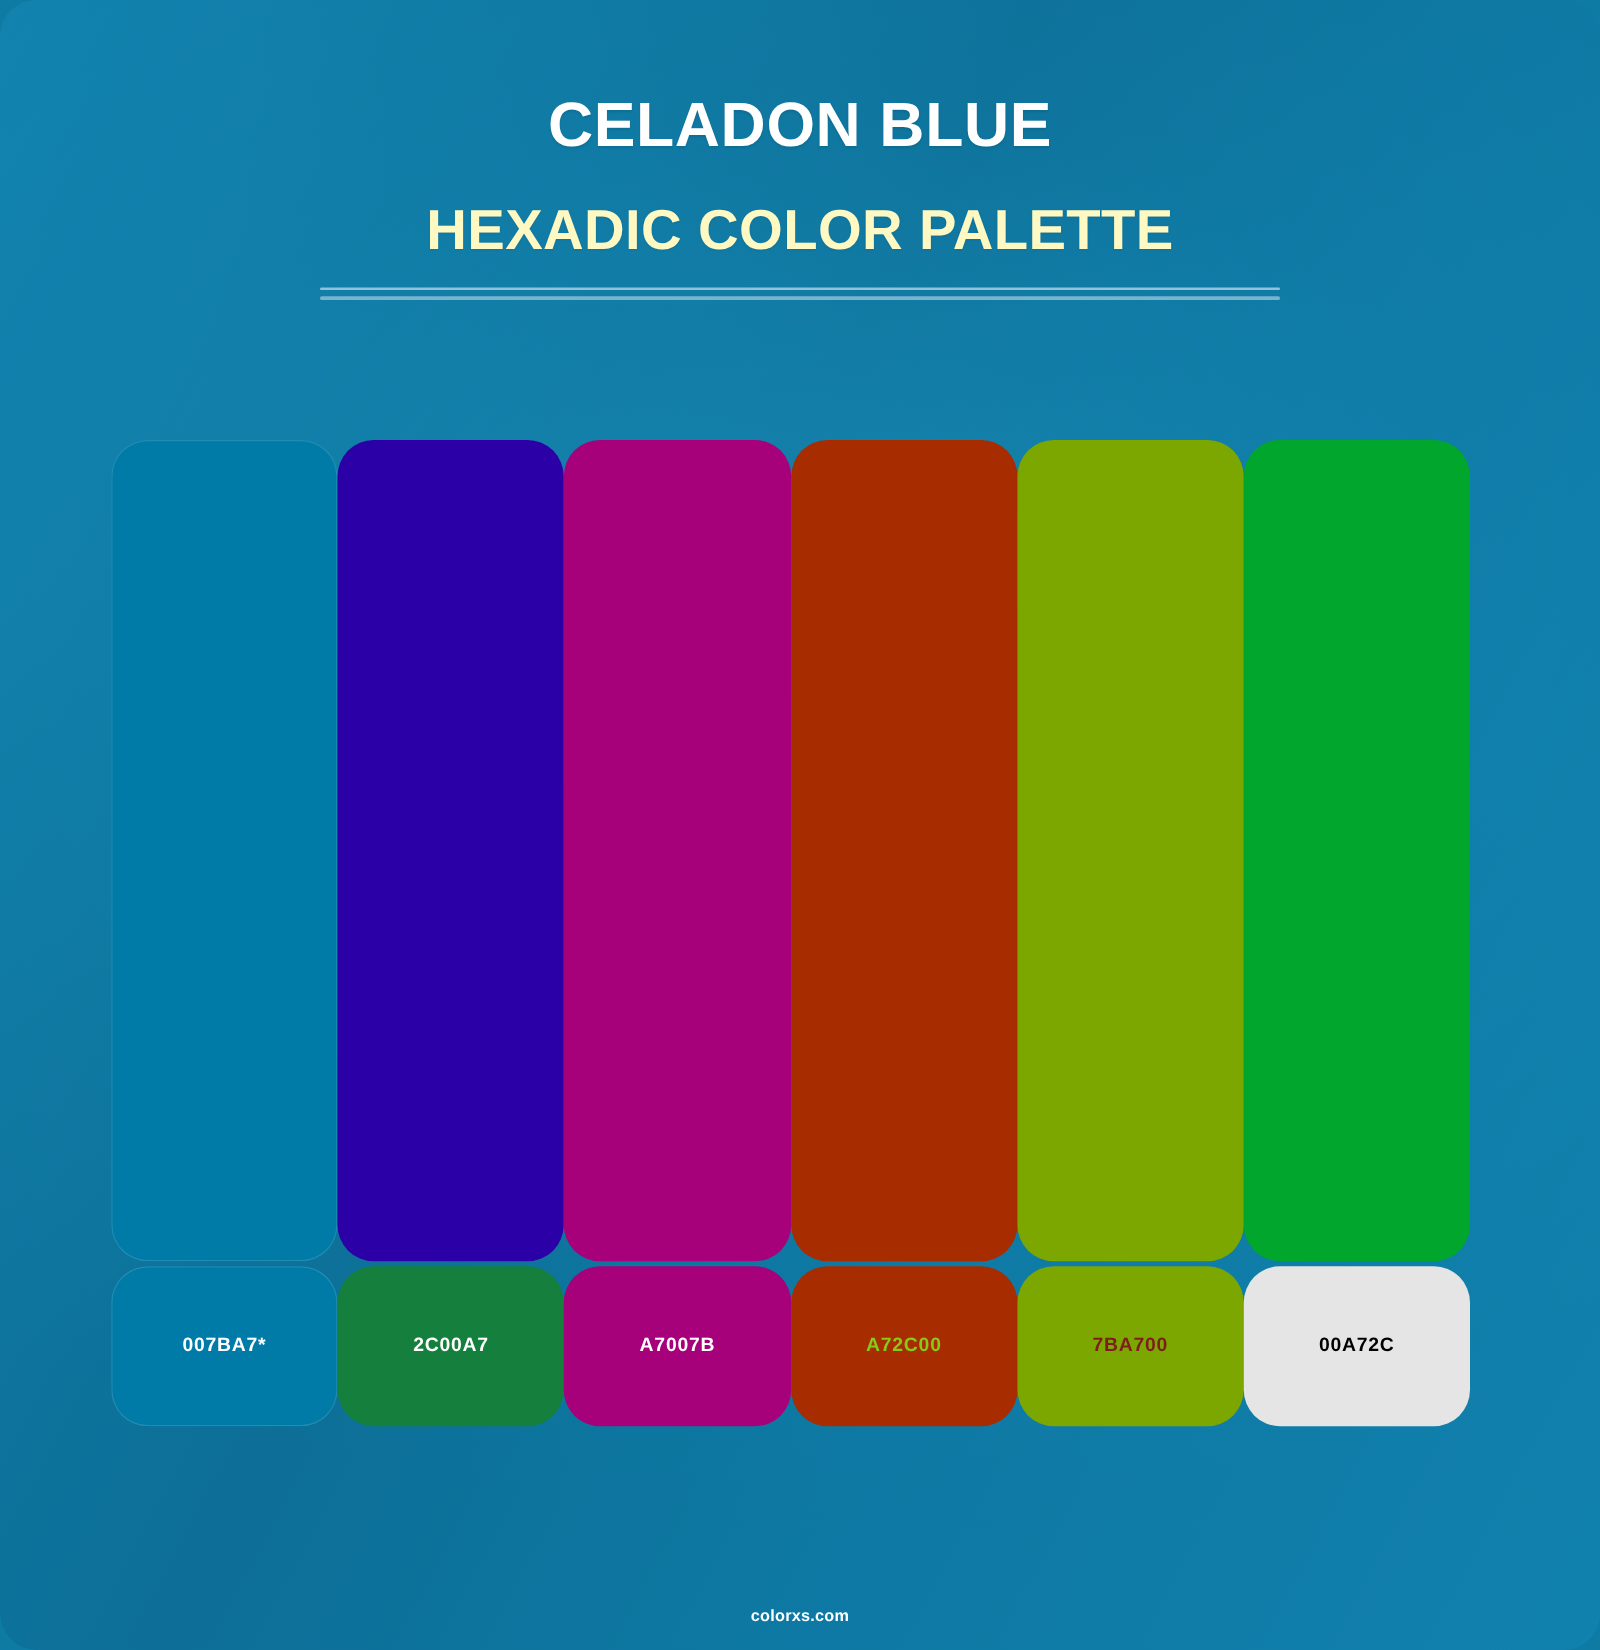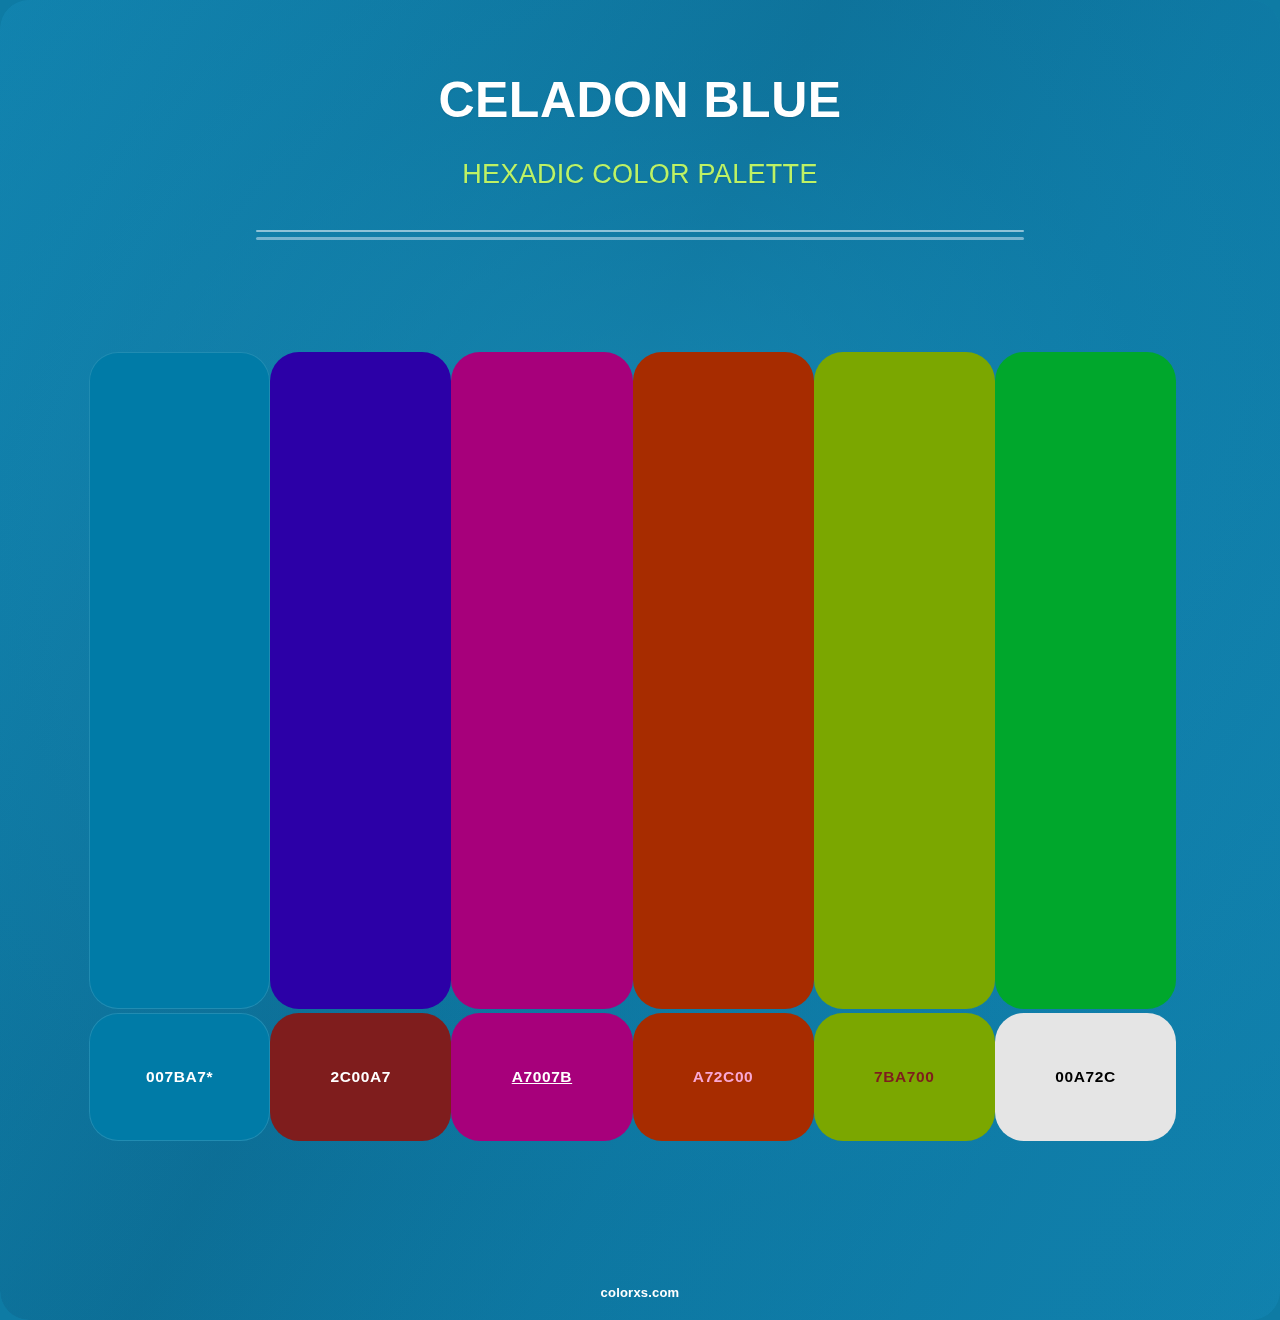--- a/index.html
+++ b/index.html
@@ -60,24 +60,24 @@
     font-size: 50px;
     font-weight: bold;
     letter-spacing: 0.5px;
     color: #FFFFFF;
     line-height: 1.05;
     text-shadow: 0 1px 2px rgba(0,0,0,0.10);
   }
 
   #page-subtitle {
     margin-top: 33px;
-    font-size: 27px;
-    font-weight: normal;
+    font-size: 45px;
+    font-weight: bold;
     letter-spacing: 0.3px;
-    color: #bef264;
+    color: #fef9c3;
     line-height: 1.05;
     text-shadow: 0 1px 2px rgba(0,0,0,0.08);
   }
 
   
   #title-divider {
     position: absolute;
     left: 256px;
     top: 230px;
     width: 768px;
@@ -178,36 +178,36 @@
       <div class="swatch-col outlined">
         <div class="swatch-block" style="background: rgb(0, 123, 167);"></div>
         <div class="swatch-gap"></div>
         <div class="swatch-label-block" style="background: rgb(0, 123, 167);">
           <span class="swatch-label" style="color: rgb(255, 255, 255);">007BA7*</span>
         </div>
       </div>
       <div class="swatch-col">
         <div class="swatch-block" style="background: rgb(44, 0, 167);"></div>
         <div class="swatch-gap"></div>
-        <div class="swatch-label-block" style="background: #7f1d1d;">
+        <div class="swatch-label-block" style="background: #15803d;">
           <span class="swatch-label" style="color: rgb(255, 255, 255);">2C00A7</span>
         </div>
       </div>
       <div class="swatch-col">
         <div class="swatch-block" style="background: rgb(167, 0, 123);"></div>
         <div class="swatch-gap"></div>
         <div class="swatch-label-block" style="background: rgb(167, 0, 123);">
-          <span class="swatch-label" style="color: rgb(255, 255, 255); text-decoration: underline;">A7007B</span>
+          <span class="swatch-label" style="color: rgb(255, 255, 255);">A7007B</span>
         </div>
       </div>
       <div class="swatch-col">
         <div class="swatch-block" style="background: rgb(167, 44, 0);"></div>
         <div class="swatch-gap"></div>
         <div class="swatch-label-block" style="background: rgb(167, 44, 0);">
-          <span class="swatch-label" style="color: #f9a8d4;">A72C00</span>
+          <span class="swatch-label" style="color: #84cc16;">A72C00</span>
         </div>
       </div>
       <div class="swatch-col">
         <div class="swatch-block" style="background: rgb(123, 167, 0);"></div>
         <div class="swatch-gap"></div>
         <div class="swatch-label-block" style="background: rgb(123, 167, 0);">
           <span class="swatch-label" style="color: #7f1d1d;">7BA700</span>
         </div>
       </div>
       <div class="swatch-col">

